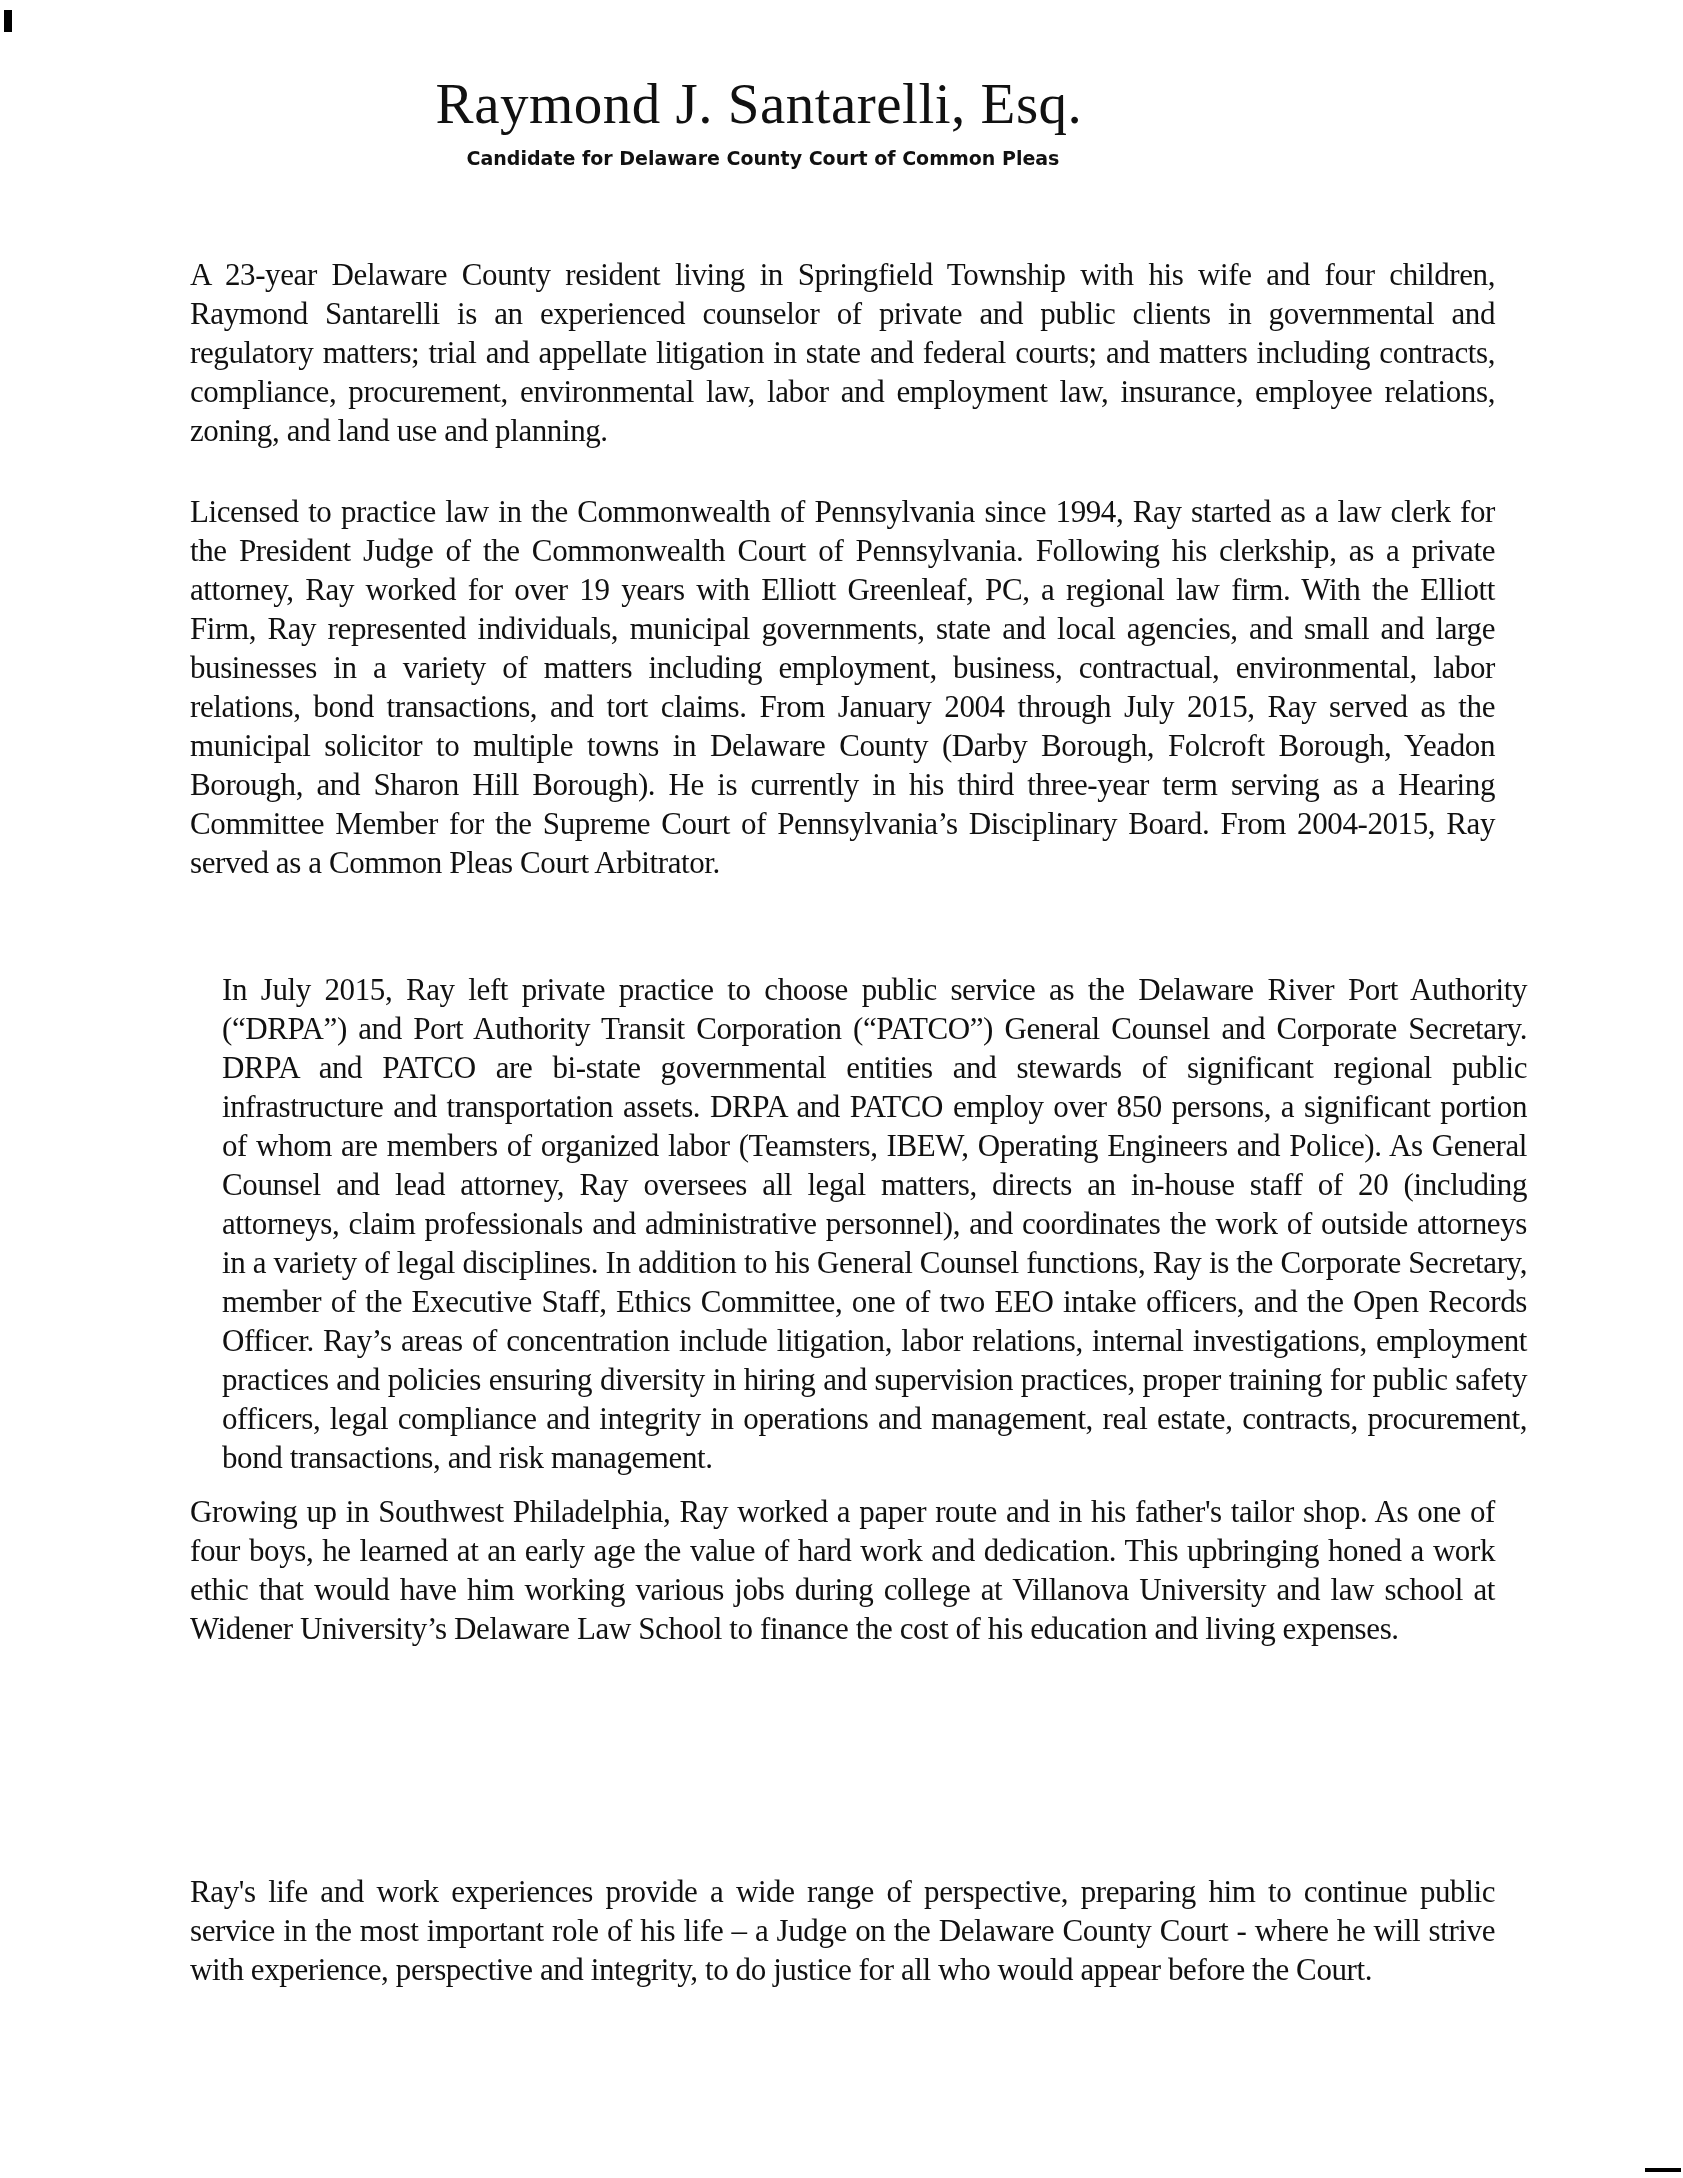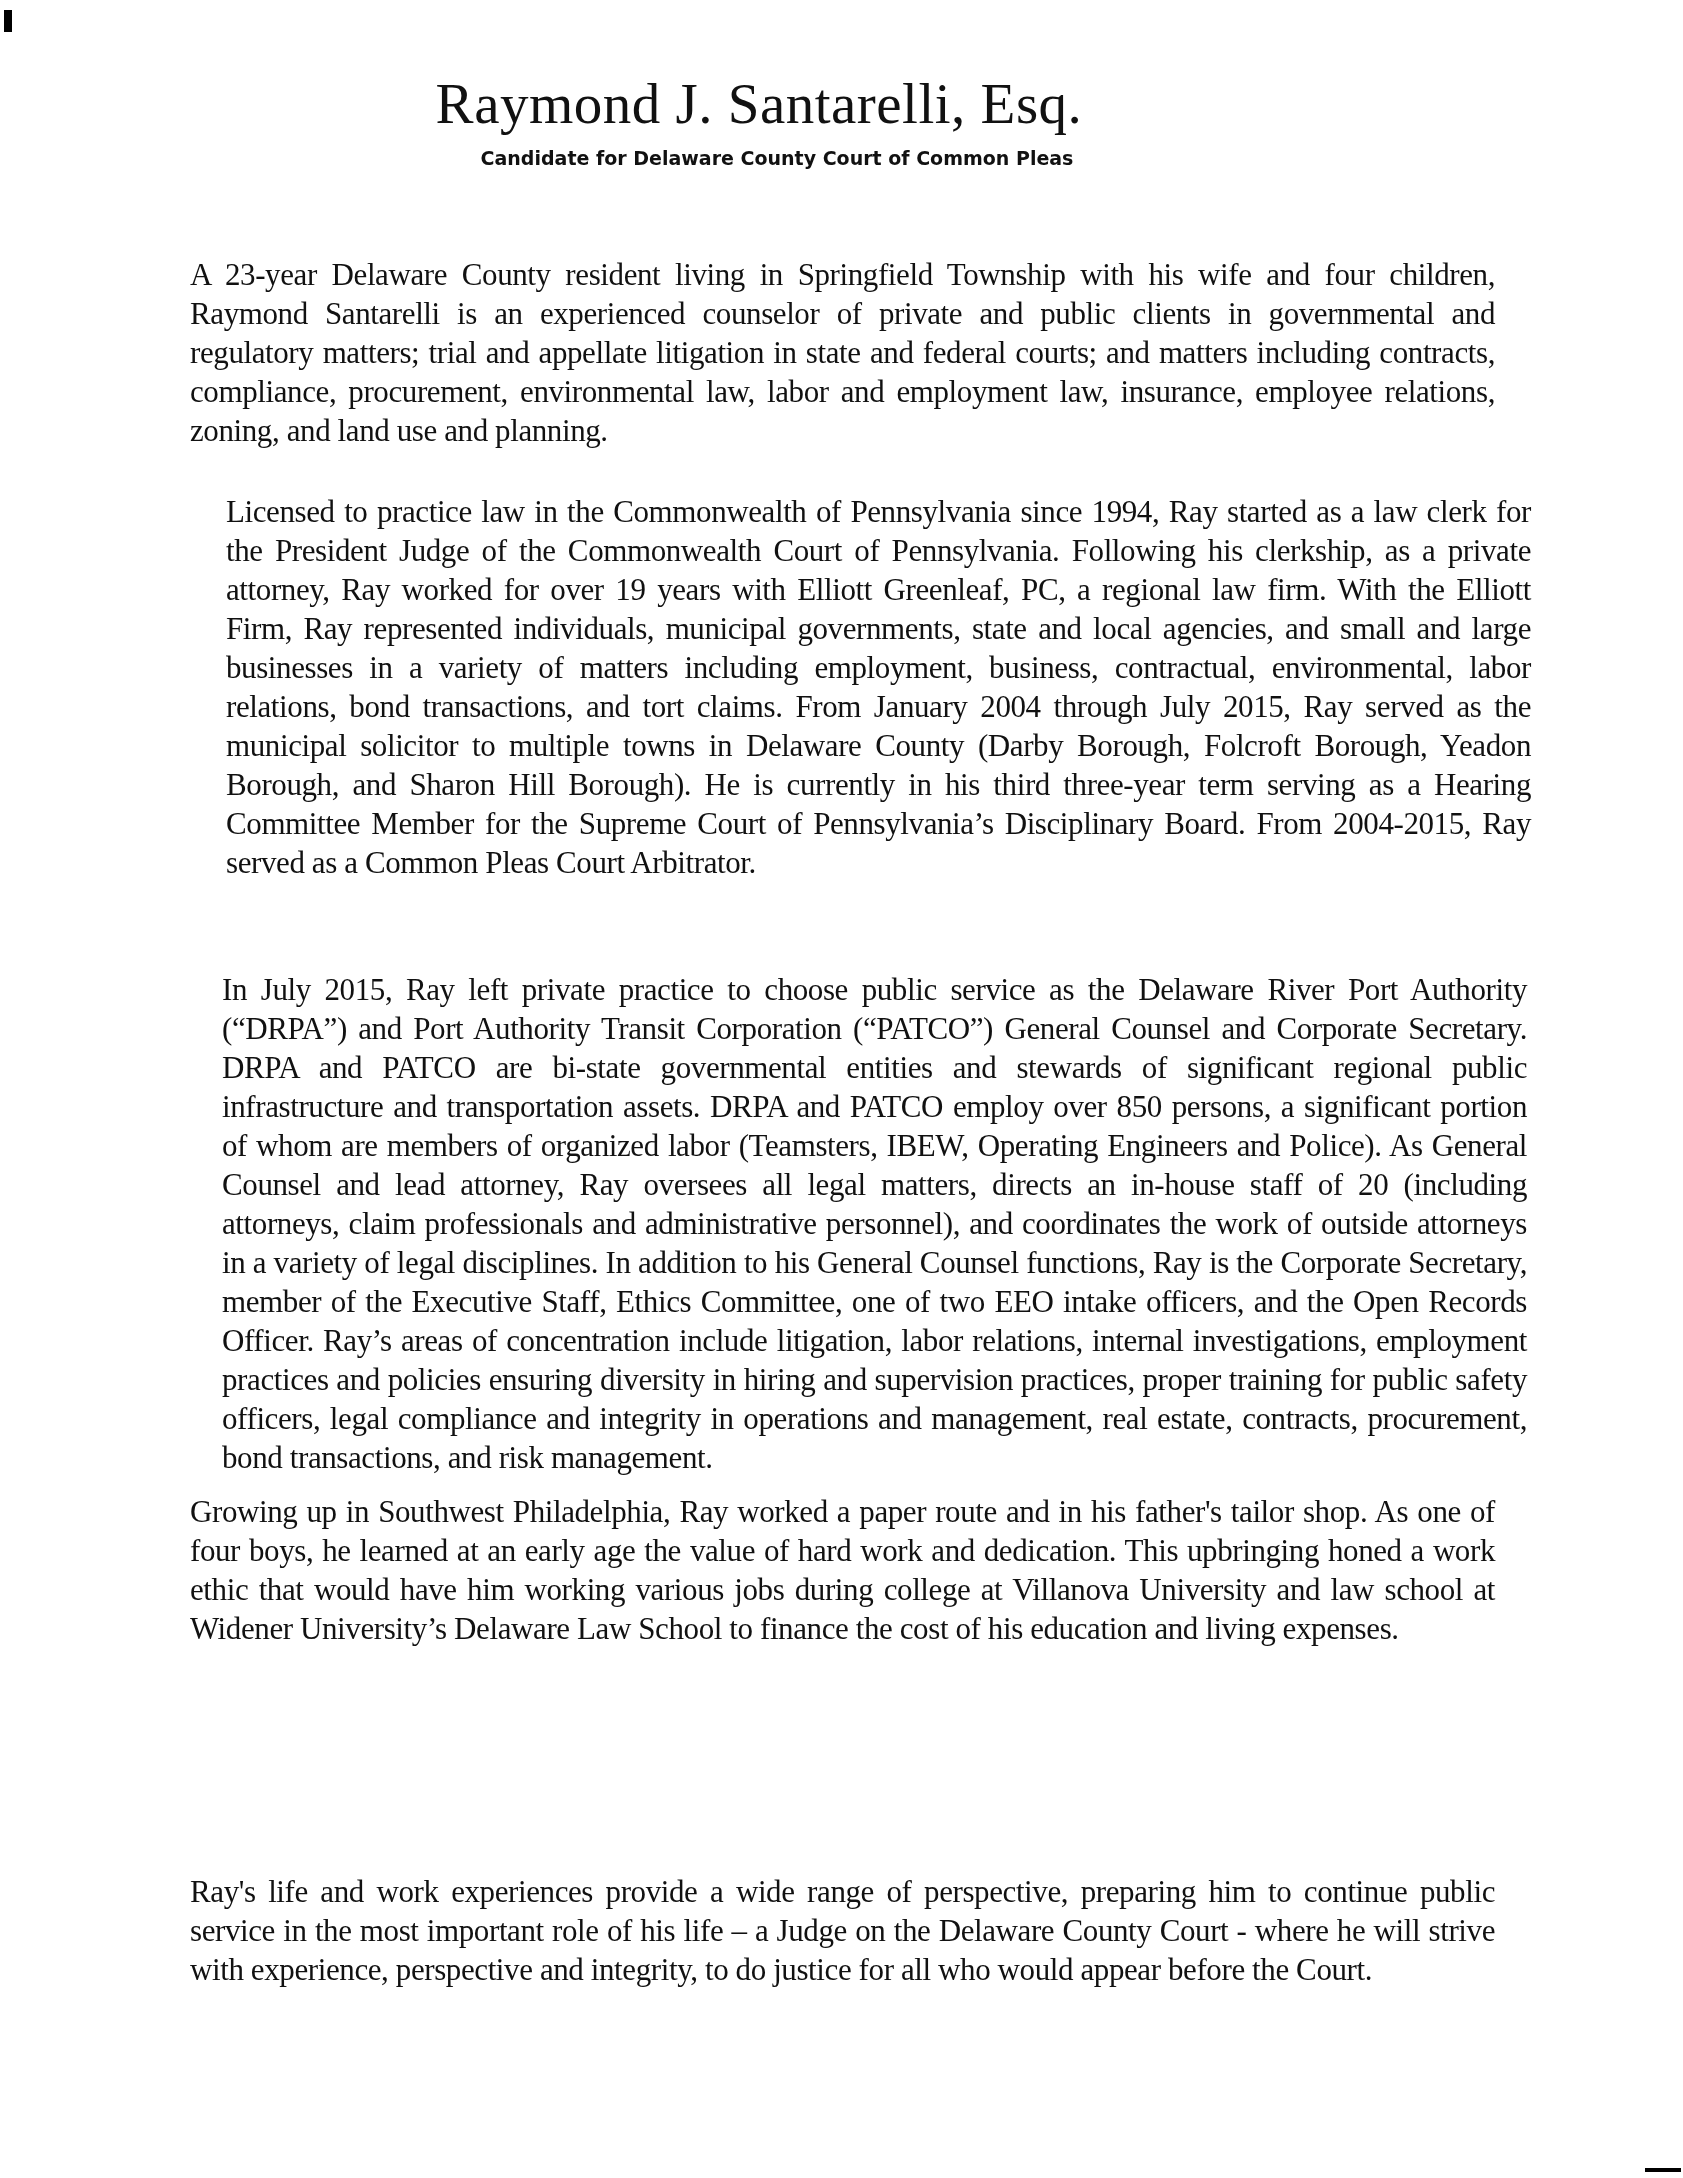--- a/index.html
+++ b/index.html
@@ -2,27 +2,27 @@
 <html><head>
 <meta charset="utf-8">
 <style>
   html, body { margin:0; padding:0; background:#ffffff; }
   body { width:1683px; height:2178px; position:relative; overflow:hidden; color:#111; }
   .mark-tl { position:absolute; left:4px; top:10px; width:8px; height:22px; background:#000; }
   .mark-br { position:absolute; left:1645px; top:2168px; width:36px; height:4px; background:#000; }
   .title { position:absolute; left:0; width:1518px; top:69px; text-align:center;
     font-family:"Liberation Serif", serif; font-size:57px; line-height:69px; letter-spacing:0.5px; }
   .subtitle { position:absolute; left:0; width:1526px; top:145px; text-align:center;
-    font-family:"DejaVu Sans", sans-serif; font-weight:bold; font-size:19px; line-height:26px;padding-left:14px; }
+    font-family:"DejaVu Sans", sans-serif; font-weight:bold; font-size:19px; line-height:26px; }
   .para { position:absolute; left:190px; width:1305px;
     font-family:"Liberation Serif", serif; font-size:31px; line-height:39px;
     text-align:justify; letter-spacing:-0.4px; word-spacing:0px; margin:0; }
   .para b { font-weight:normal; }
   #p1 { top:255px; }
-  #p2 { top:492px;margin-left:36px; }
+  #p2 { top:492px; }
   #p3 { top:970px;margin-left:32px; }
   #p4 { top:1492px; }
   #p5 { top:1872px; }
 </style>
 </head>
 <body>
 
 <div class="mark-tl"></div>
 
 <div class="title">Raymond J. Santarelli, Esq.</div>

